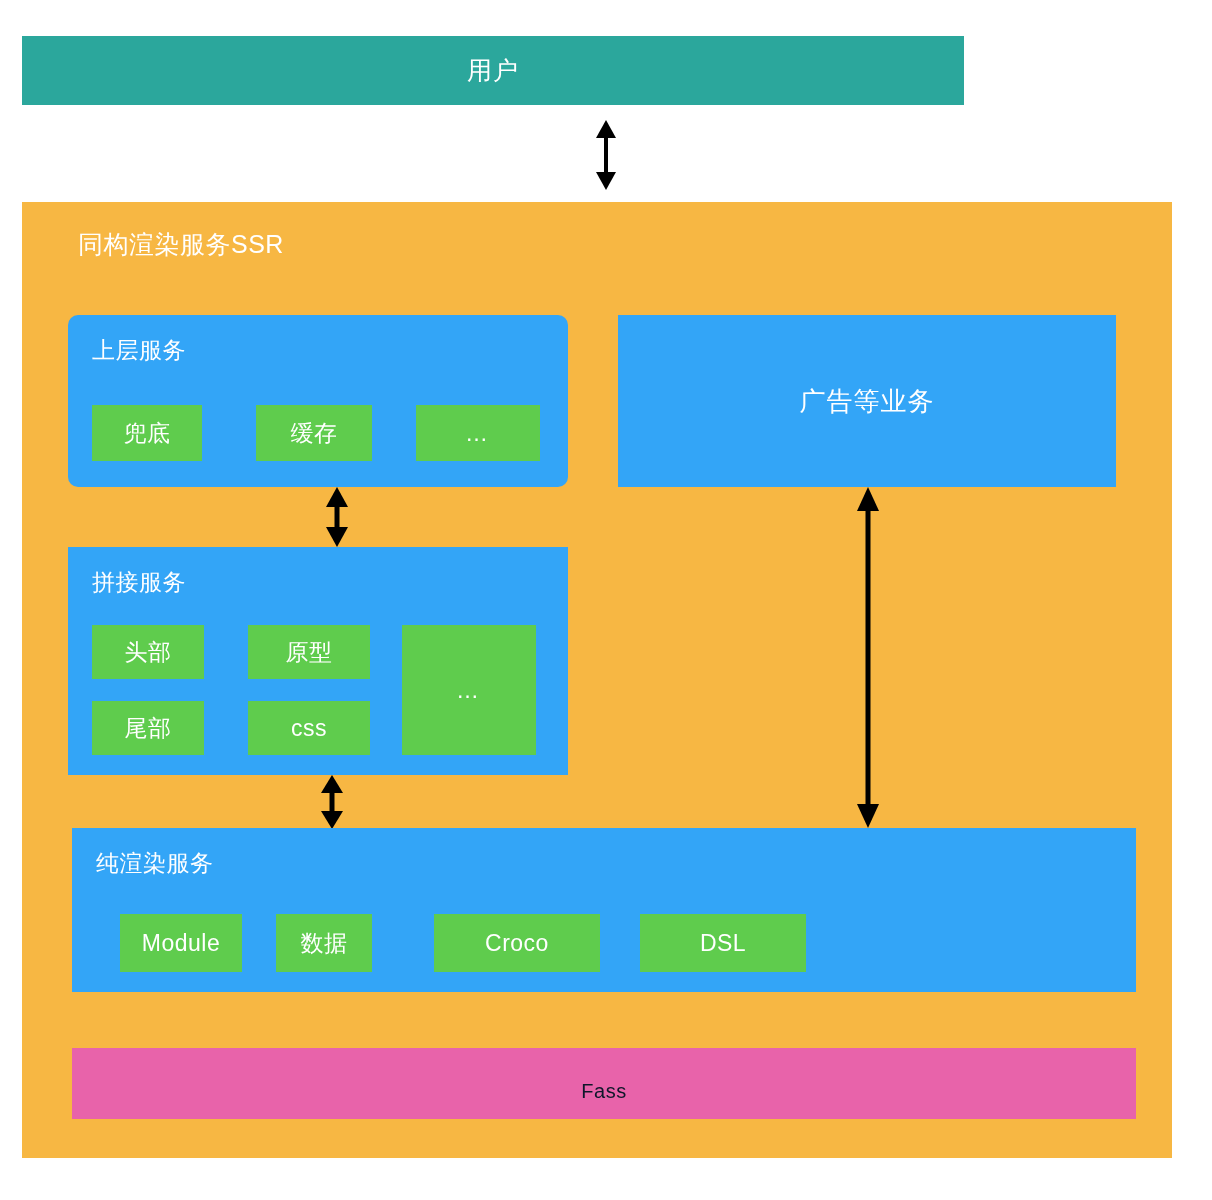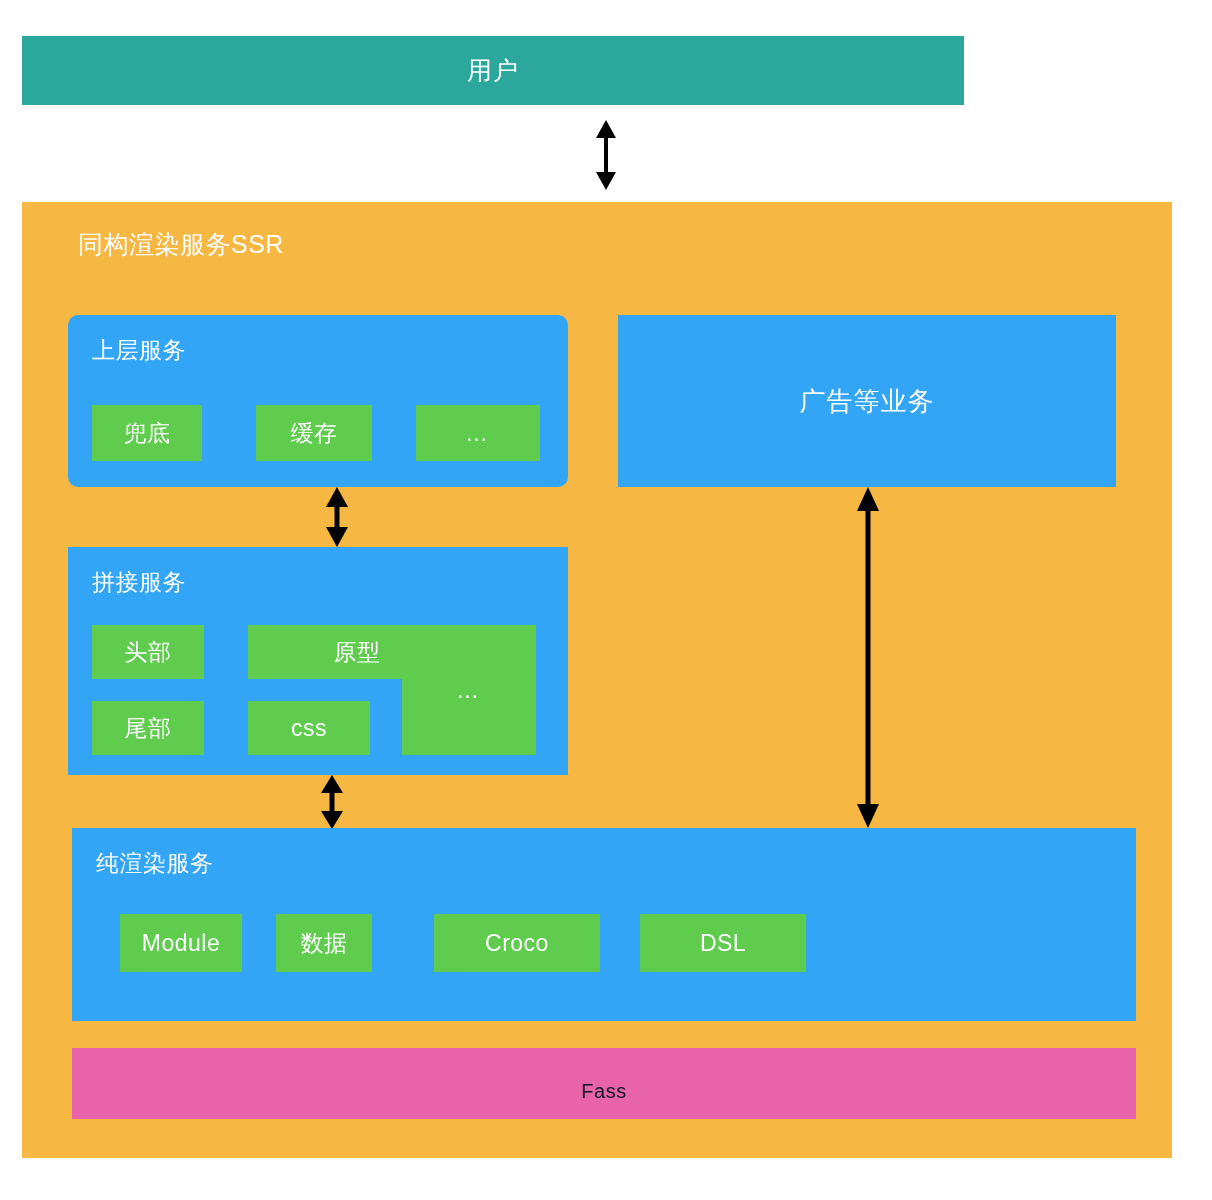--- a/index.html
+++ b/index.html
@@ -86,21 +86,21 @@
     justify-content: center;
     color: #ffffff;
     font-size: 26px;
     letter-spacing: 1px;
   }
 
   
   #panel-upper      { left: 46px;  top: 113px; width: 500px; height: 172px; border-radius: 10px; }
   #panel-ads        { left: 596px; top: 113px; width: 498px; height: 172px; }
   #panel-splice     { left: 46px;  top: 345px; width: 500px; height: 228px; }
-  #panel-render     { left: 50px;  top: 626px; width: 1064px; height: 193px; }
+  #panel-render     { left: 50px;  top: 626px; width: 1064px; height: 164px; }
 
   
   .chip {
     position: absolute;
     background: #5fcc4d;
     display: flex;
     align-items: center;
     justify-content: center;
     color: #ffffff;
     font-size: 23px;
@@ -112,21 +112,21 @@
     letter-spacing: 3px;
   }
 
   
   #chip-doudi   { left: 24px;  top: 90px; width: 110px; height: 56px; }
   #chip-huancun { left: 188px; top: 90px; width: 116px; height: 56px; }
   #chip-more-1  { left: 348px; top: 90px; width: 124px; height: 56px; }
 
   
   #chip-toubu   { left: 24px;  top: 78px;  width: 112px; height: 54px; }
-  #chip-yuanxing{ left: 180px; top: 78px;  width: 122px; height: 54px; padding-left: 48px; }
+  #chip-yuanxing{ left: 180px; top: 78px;  width: 122px; height: 54px; }
   #chip-weibu   { left: 24px;  top: 154px; width: 112px; height: 54px; }
   #chip-css     { left: 180px; top: 154px; width: 122px; height: 54px; }
   #chip-more-2  { left: 334px; top: 78px;  width: 134px; height: 130px; }
 
   
   #chip-module  { left: 48px;  top: 86px; width: 122px; height: 58px; }
   #chip-shuju   { left: 204px; top: 86px; width: 96px;  height: 58px; font-family: Liberation Serif, serif; }
   #chip-croco   { left: 362px; top: 86px; width: 166px; height: 58px; }
   #chip-dsl     { left: 568px; top: 86px; width: 166px; height: 58px; }
 

